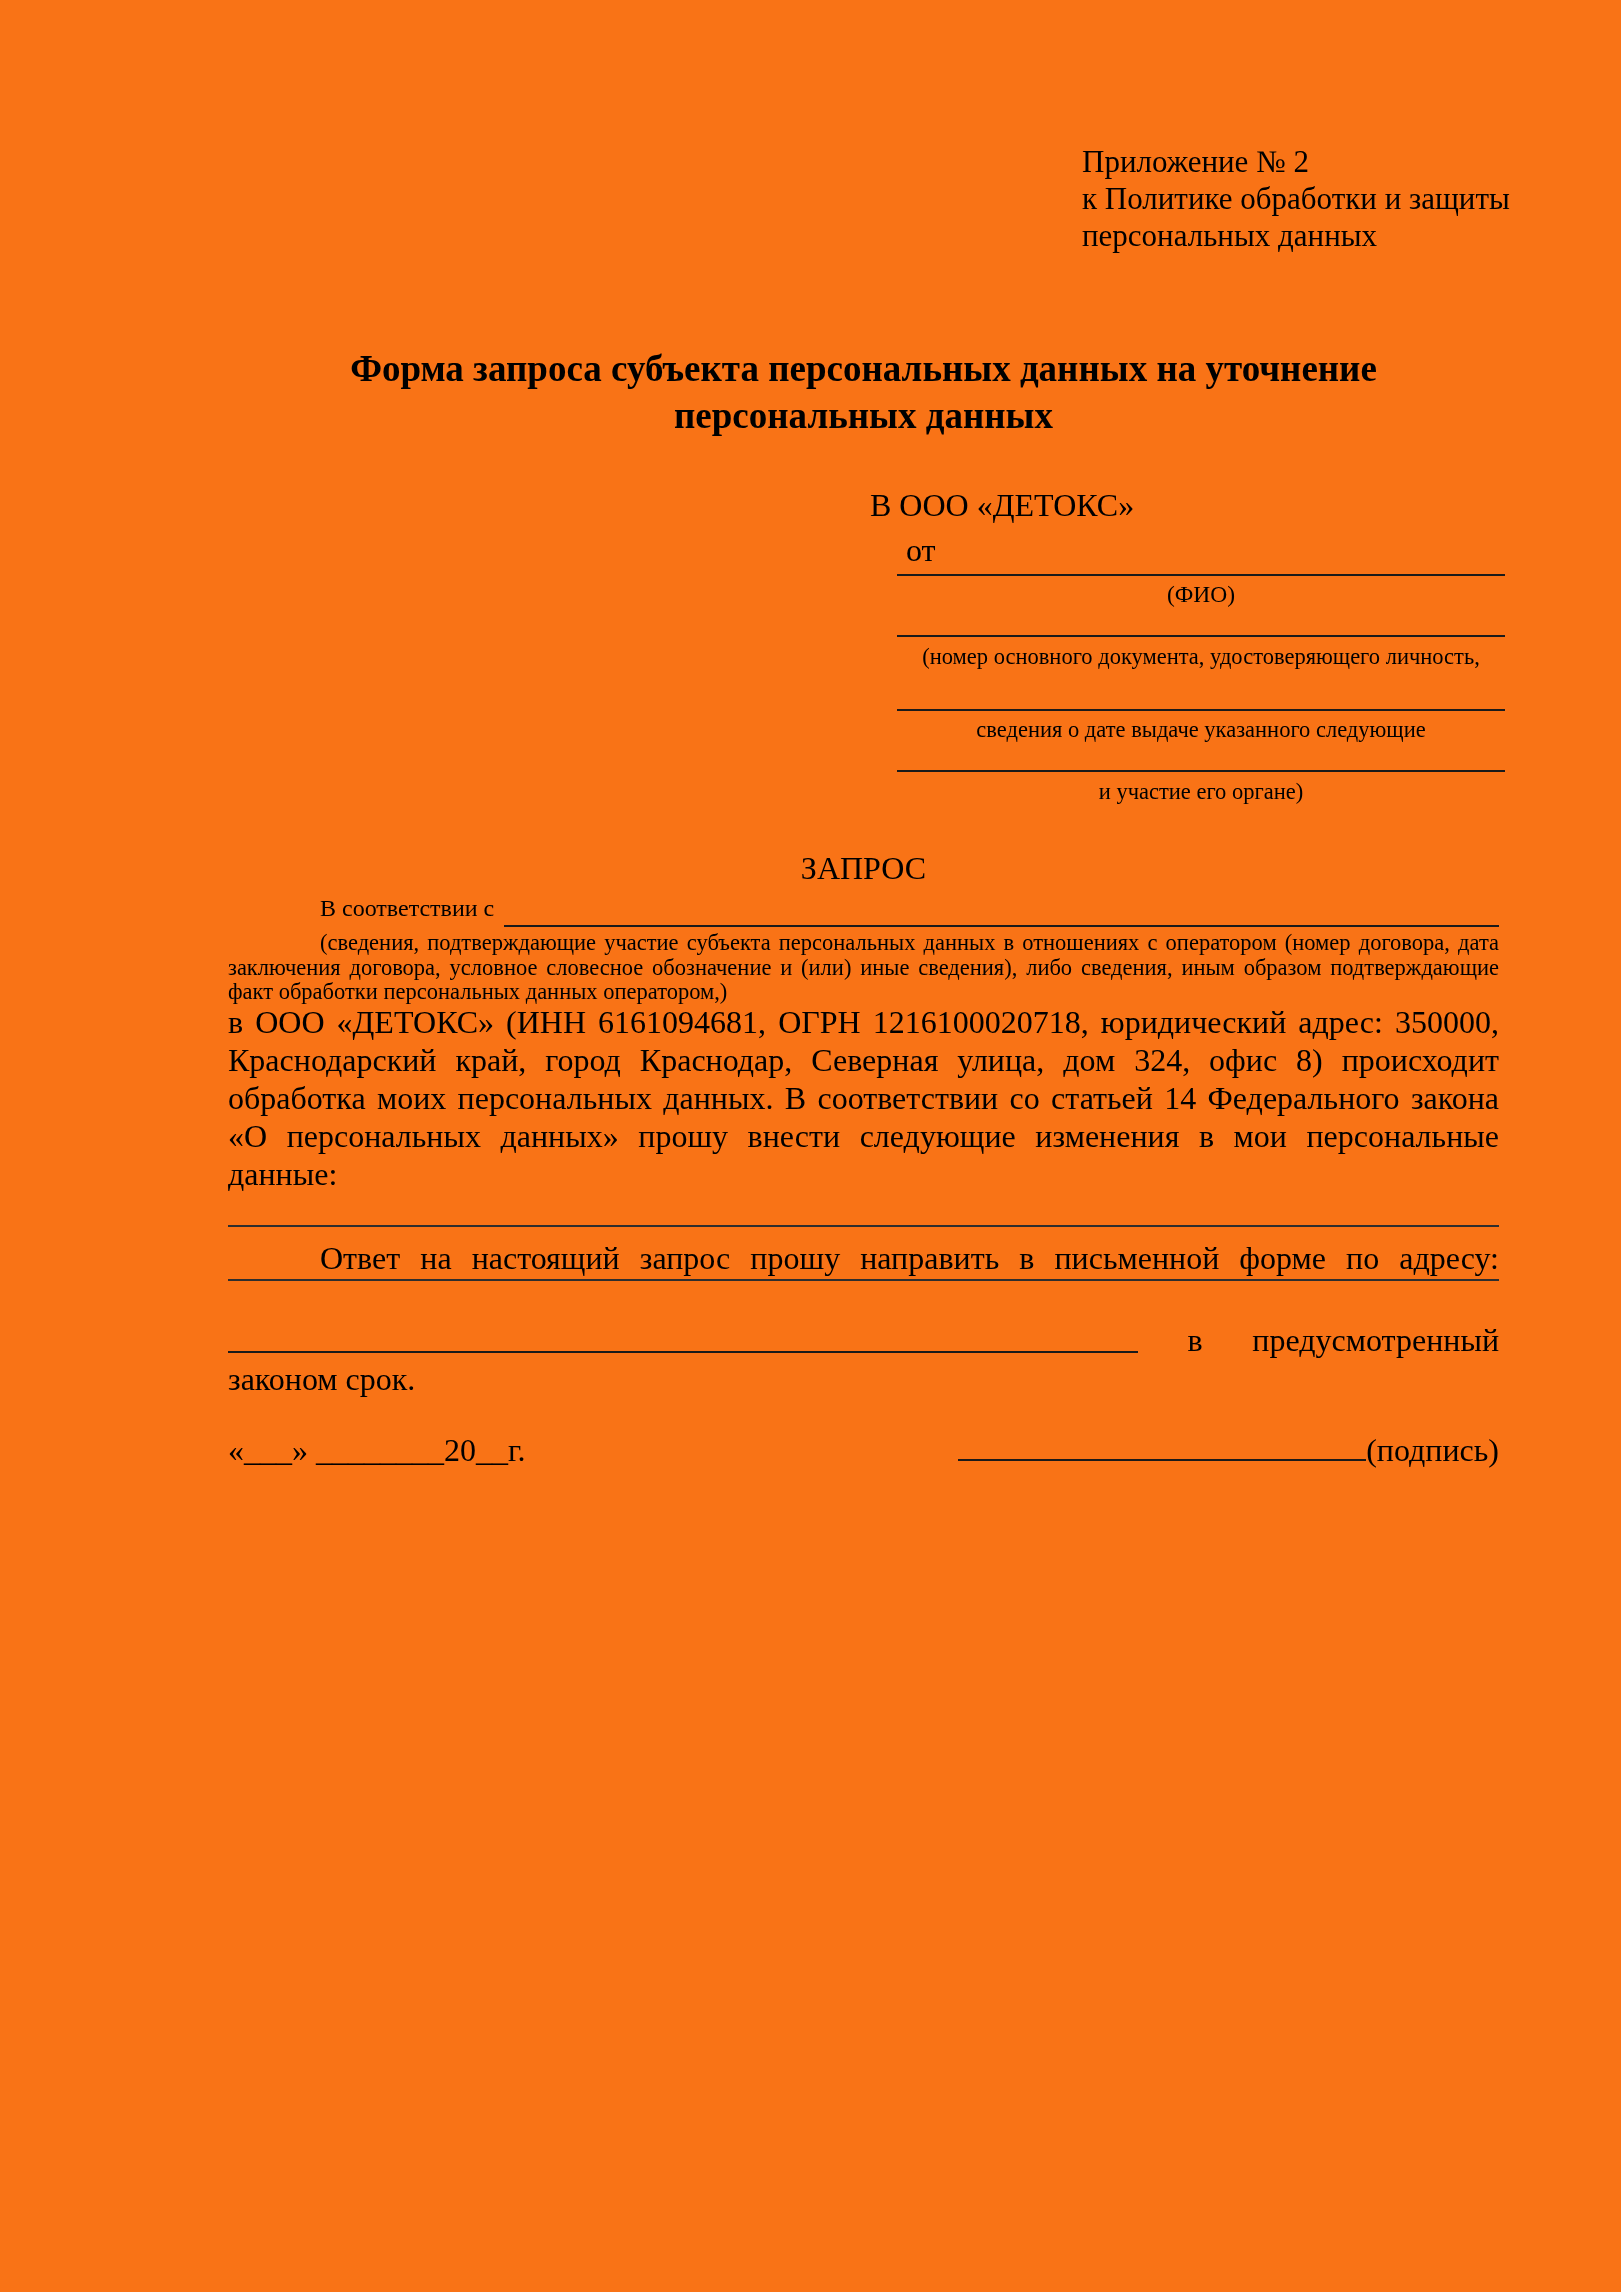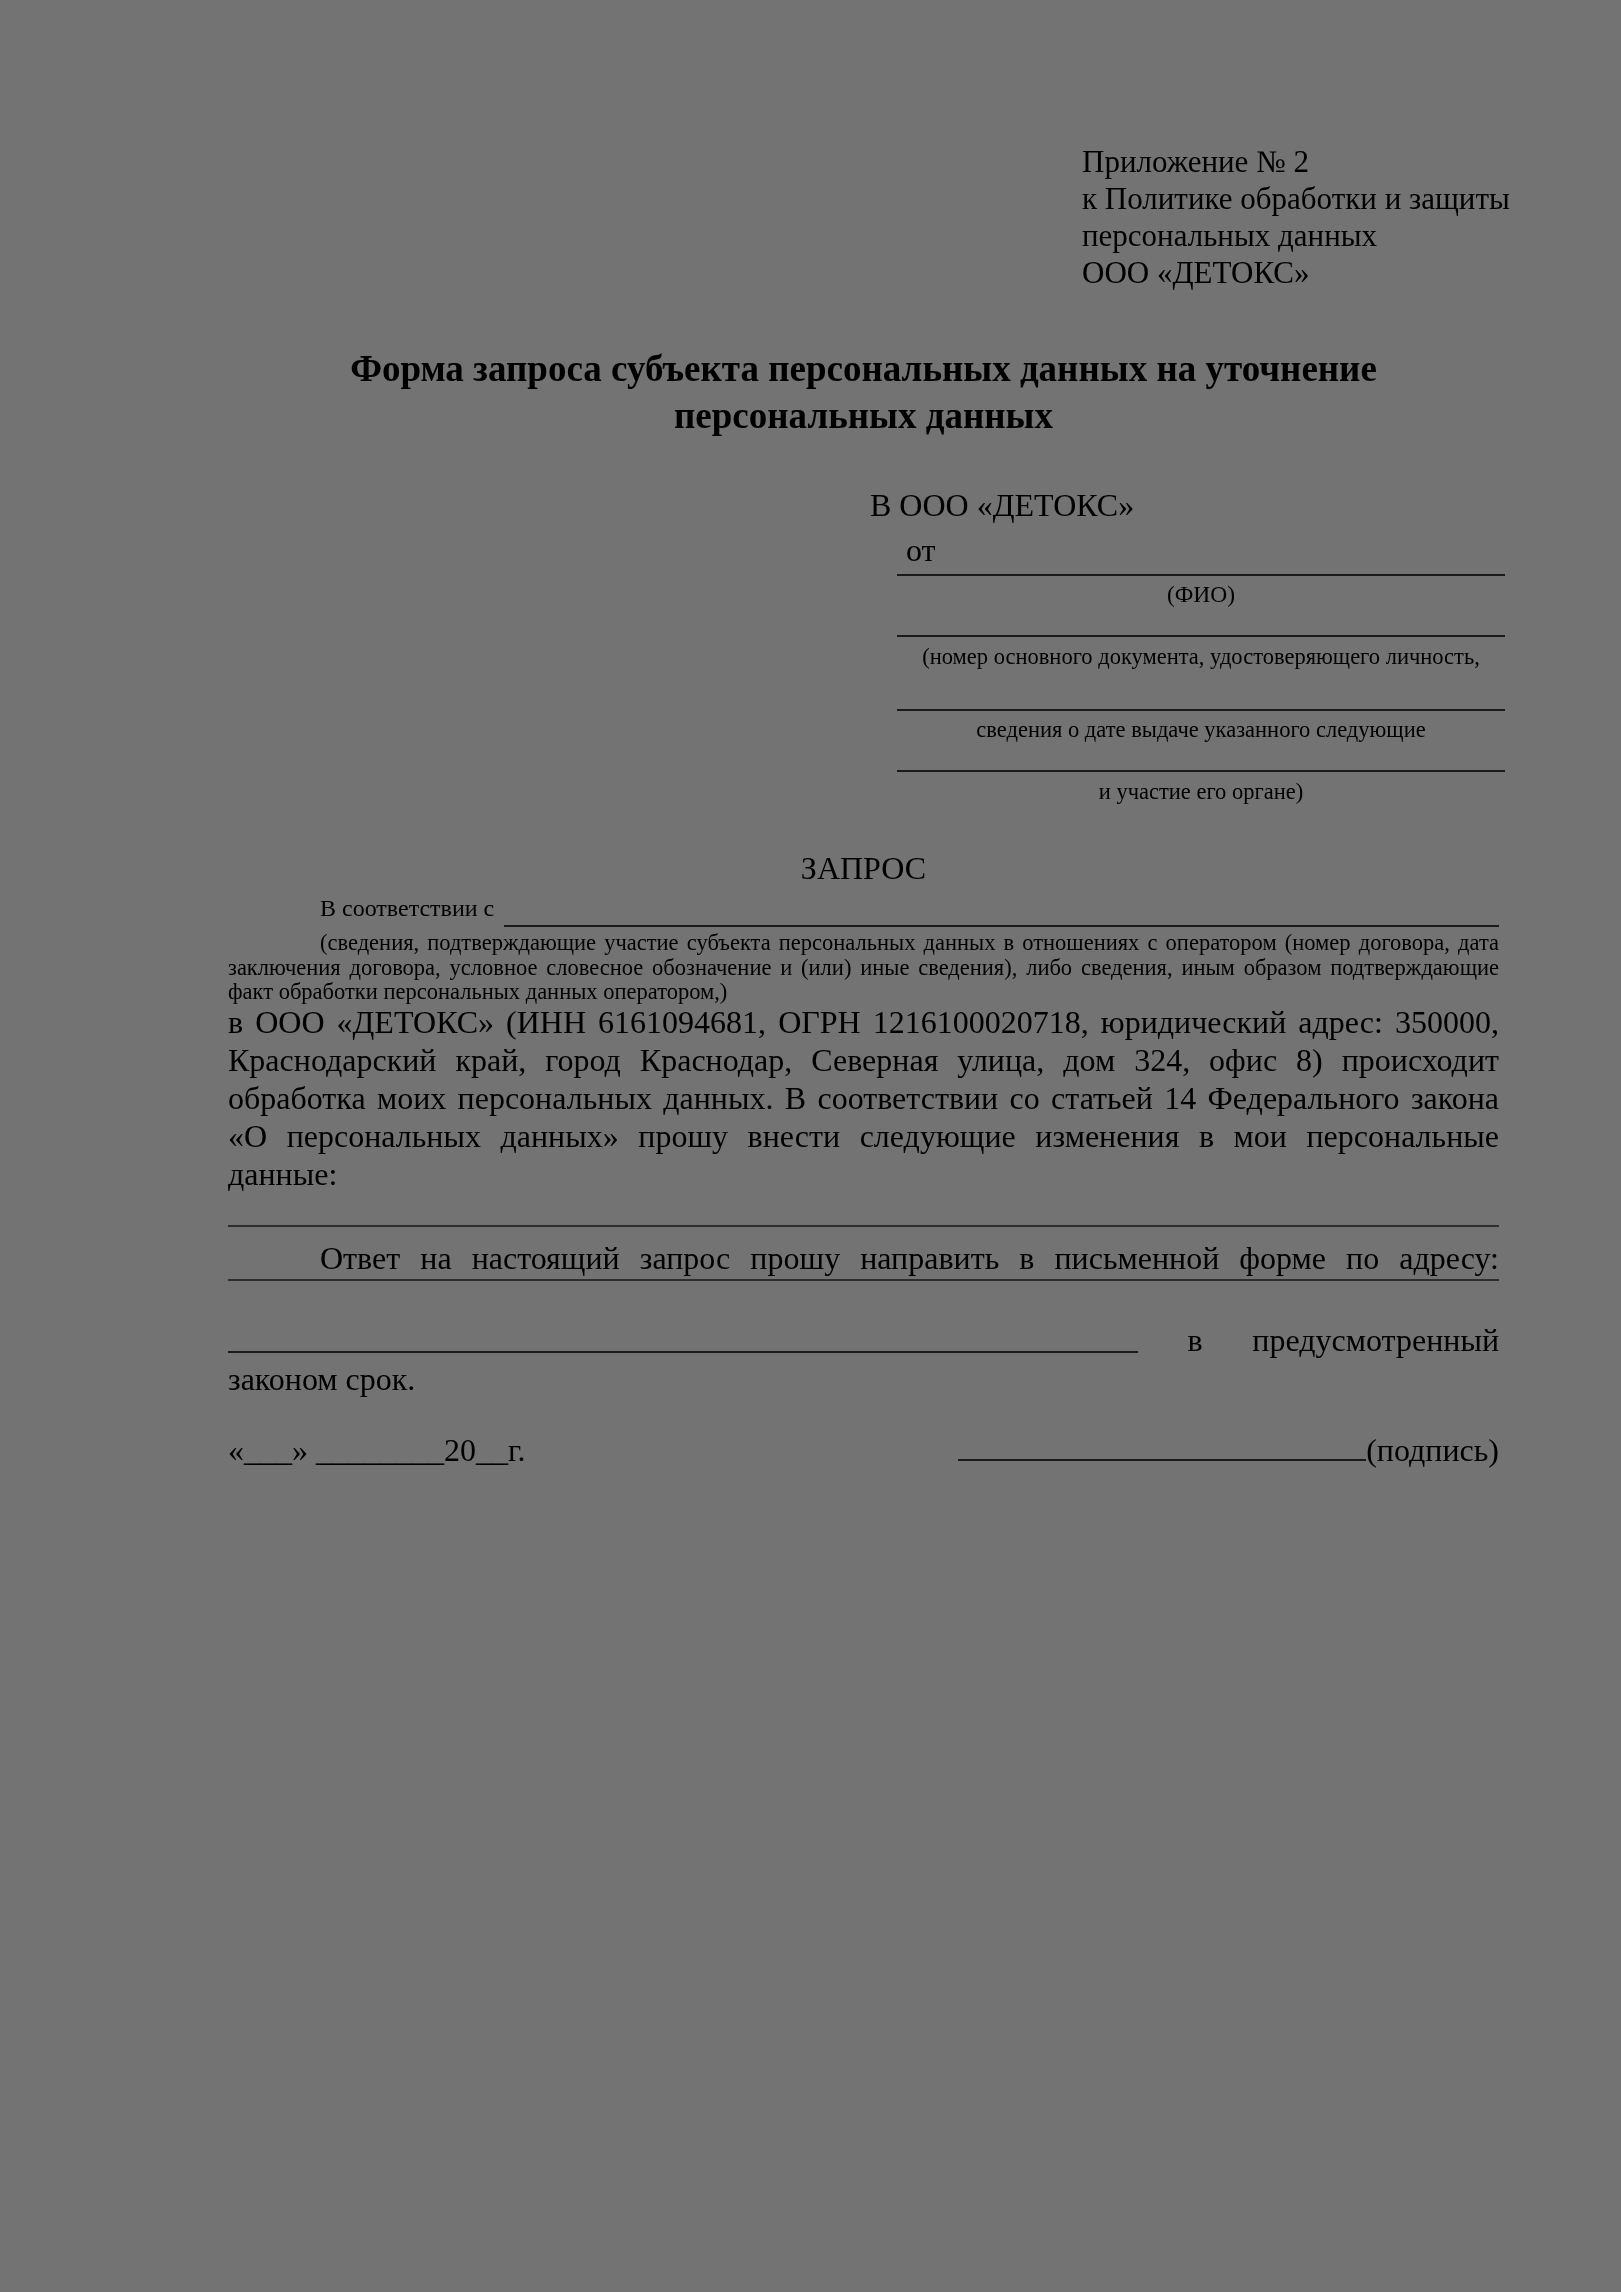--- a/index.html
+++ b/index.html
@@ -1,19 +1,19 @@
 <!DOCTYPE html>
 <html><head>
 <meta charset="utf-8">
 <style>
   html,body{margin:0;padding:0;background:#ffffff;}
   .page{
     position:relative;
     width:1621px;height:2293px;
-    background:#737373;
+    background:#f97316;
     font-family:"Liberation Serif","DejaVu Serif",serif;
     color:#000;
     overflow:hidden;
   }
   
   .hdr{position:absolute;left:1082px;top:143px;font-size:31px;line-height:37px;}
   
   .title{position:absolute;left:228px;top:345px;width:1271px;text-align:center;font-weight:700;font-size:37px;line-height:47px;}
   
   .to{position:absolute;left:870px;top:487px;font-size:32px;}
@@ -44,21 +44,20 @@
 </style>
 </head>
 <body>
 
 <div class="page">
 
   <div class="hdr">
     <div>Приложение № 2</div>
     <div>к Политике обработки и защиты</div>
     <div>персональных данных</div>
-    <div>ООО «ДЕТОКС»</div>
   </div>
 
   <div class="title">
     <div>Форма запроса субъекта персональных данных на уточнение</div>
     <div>персональных данных</div>
   </div>
 
   <div class="to">В ООО «ДЕТОКС»</div>
   <div class="from">от</div>
 

